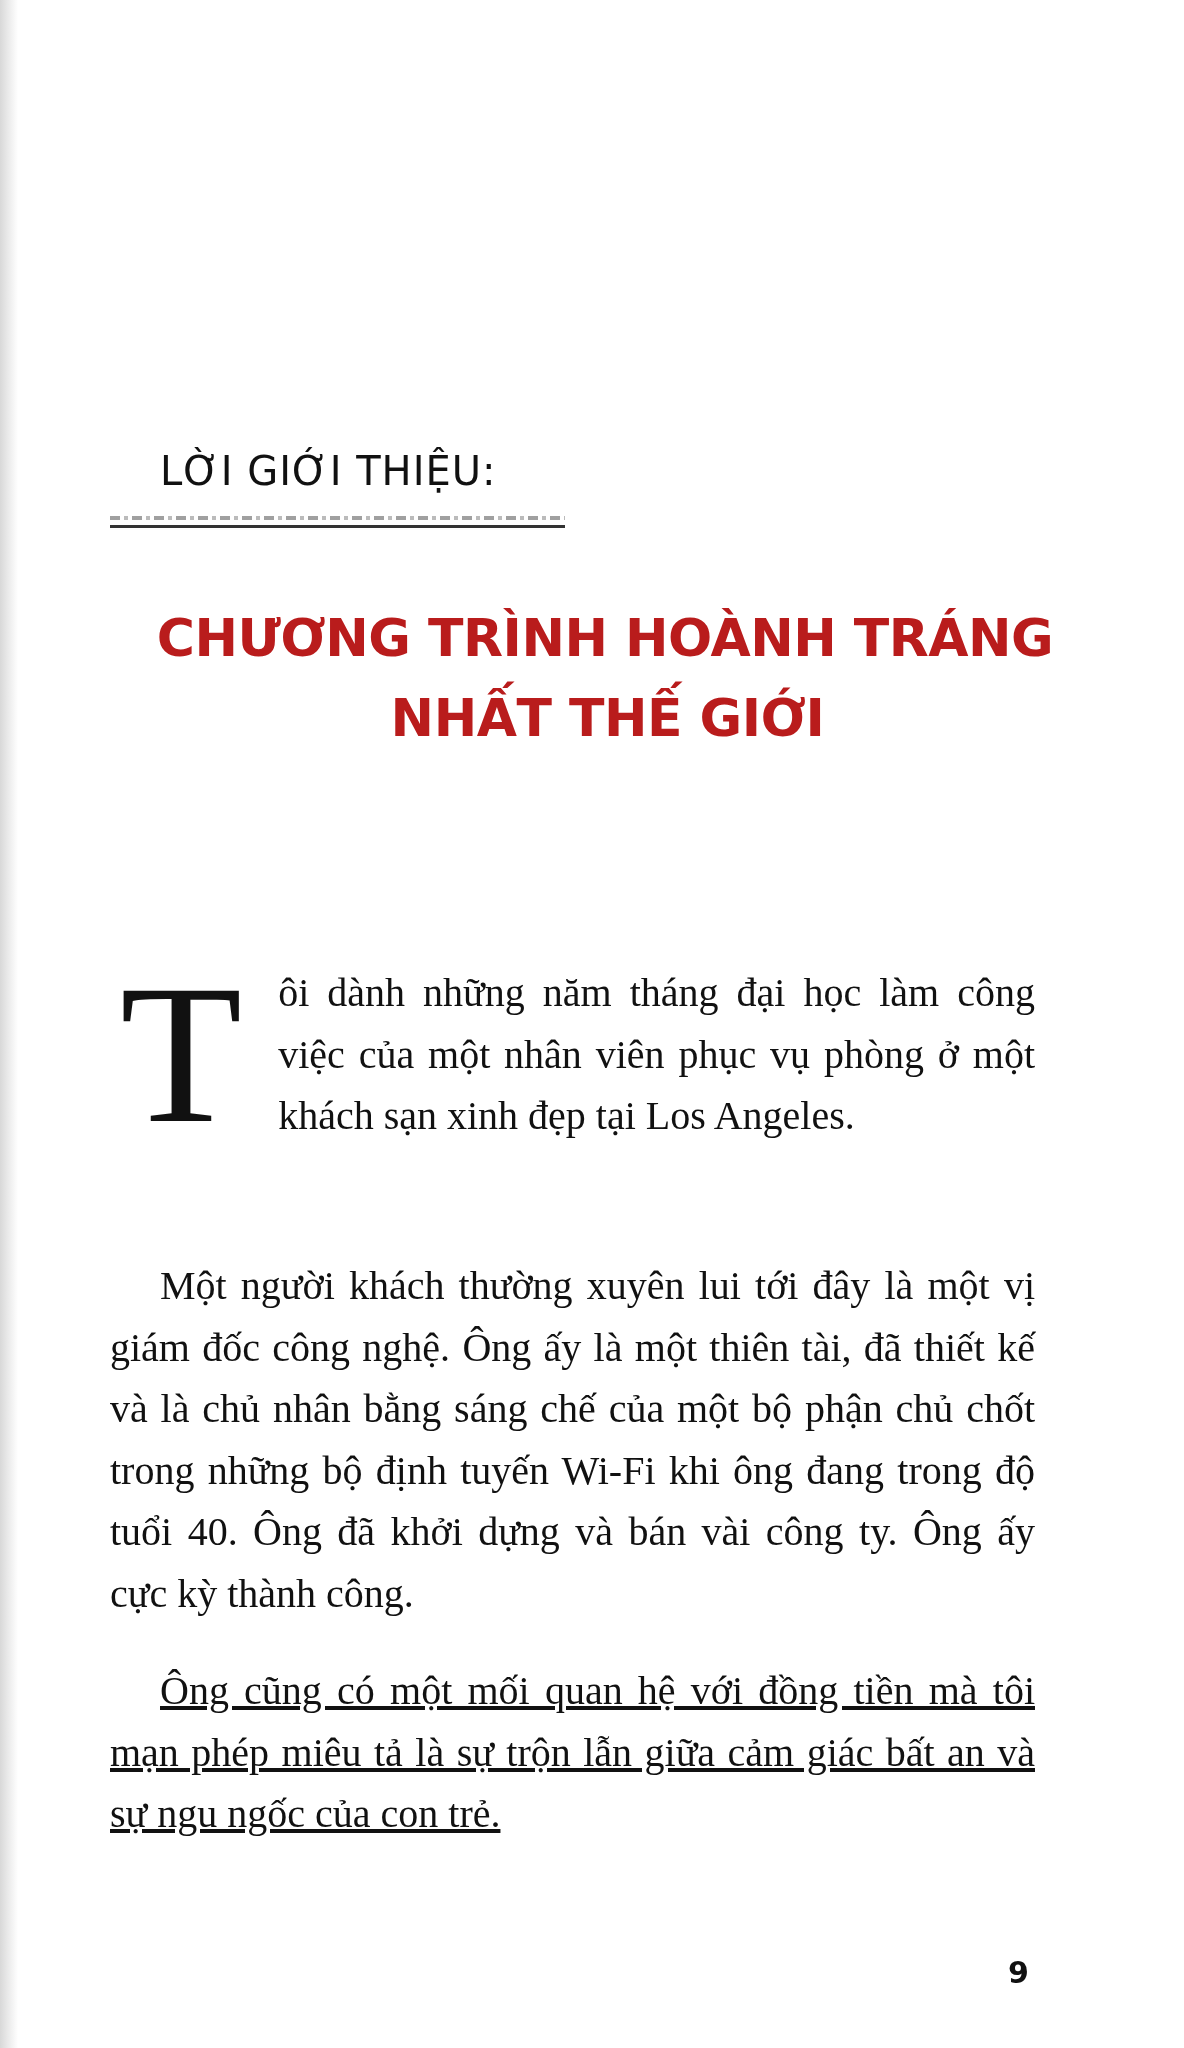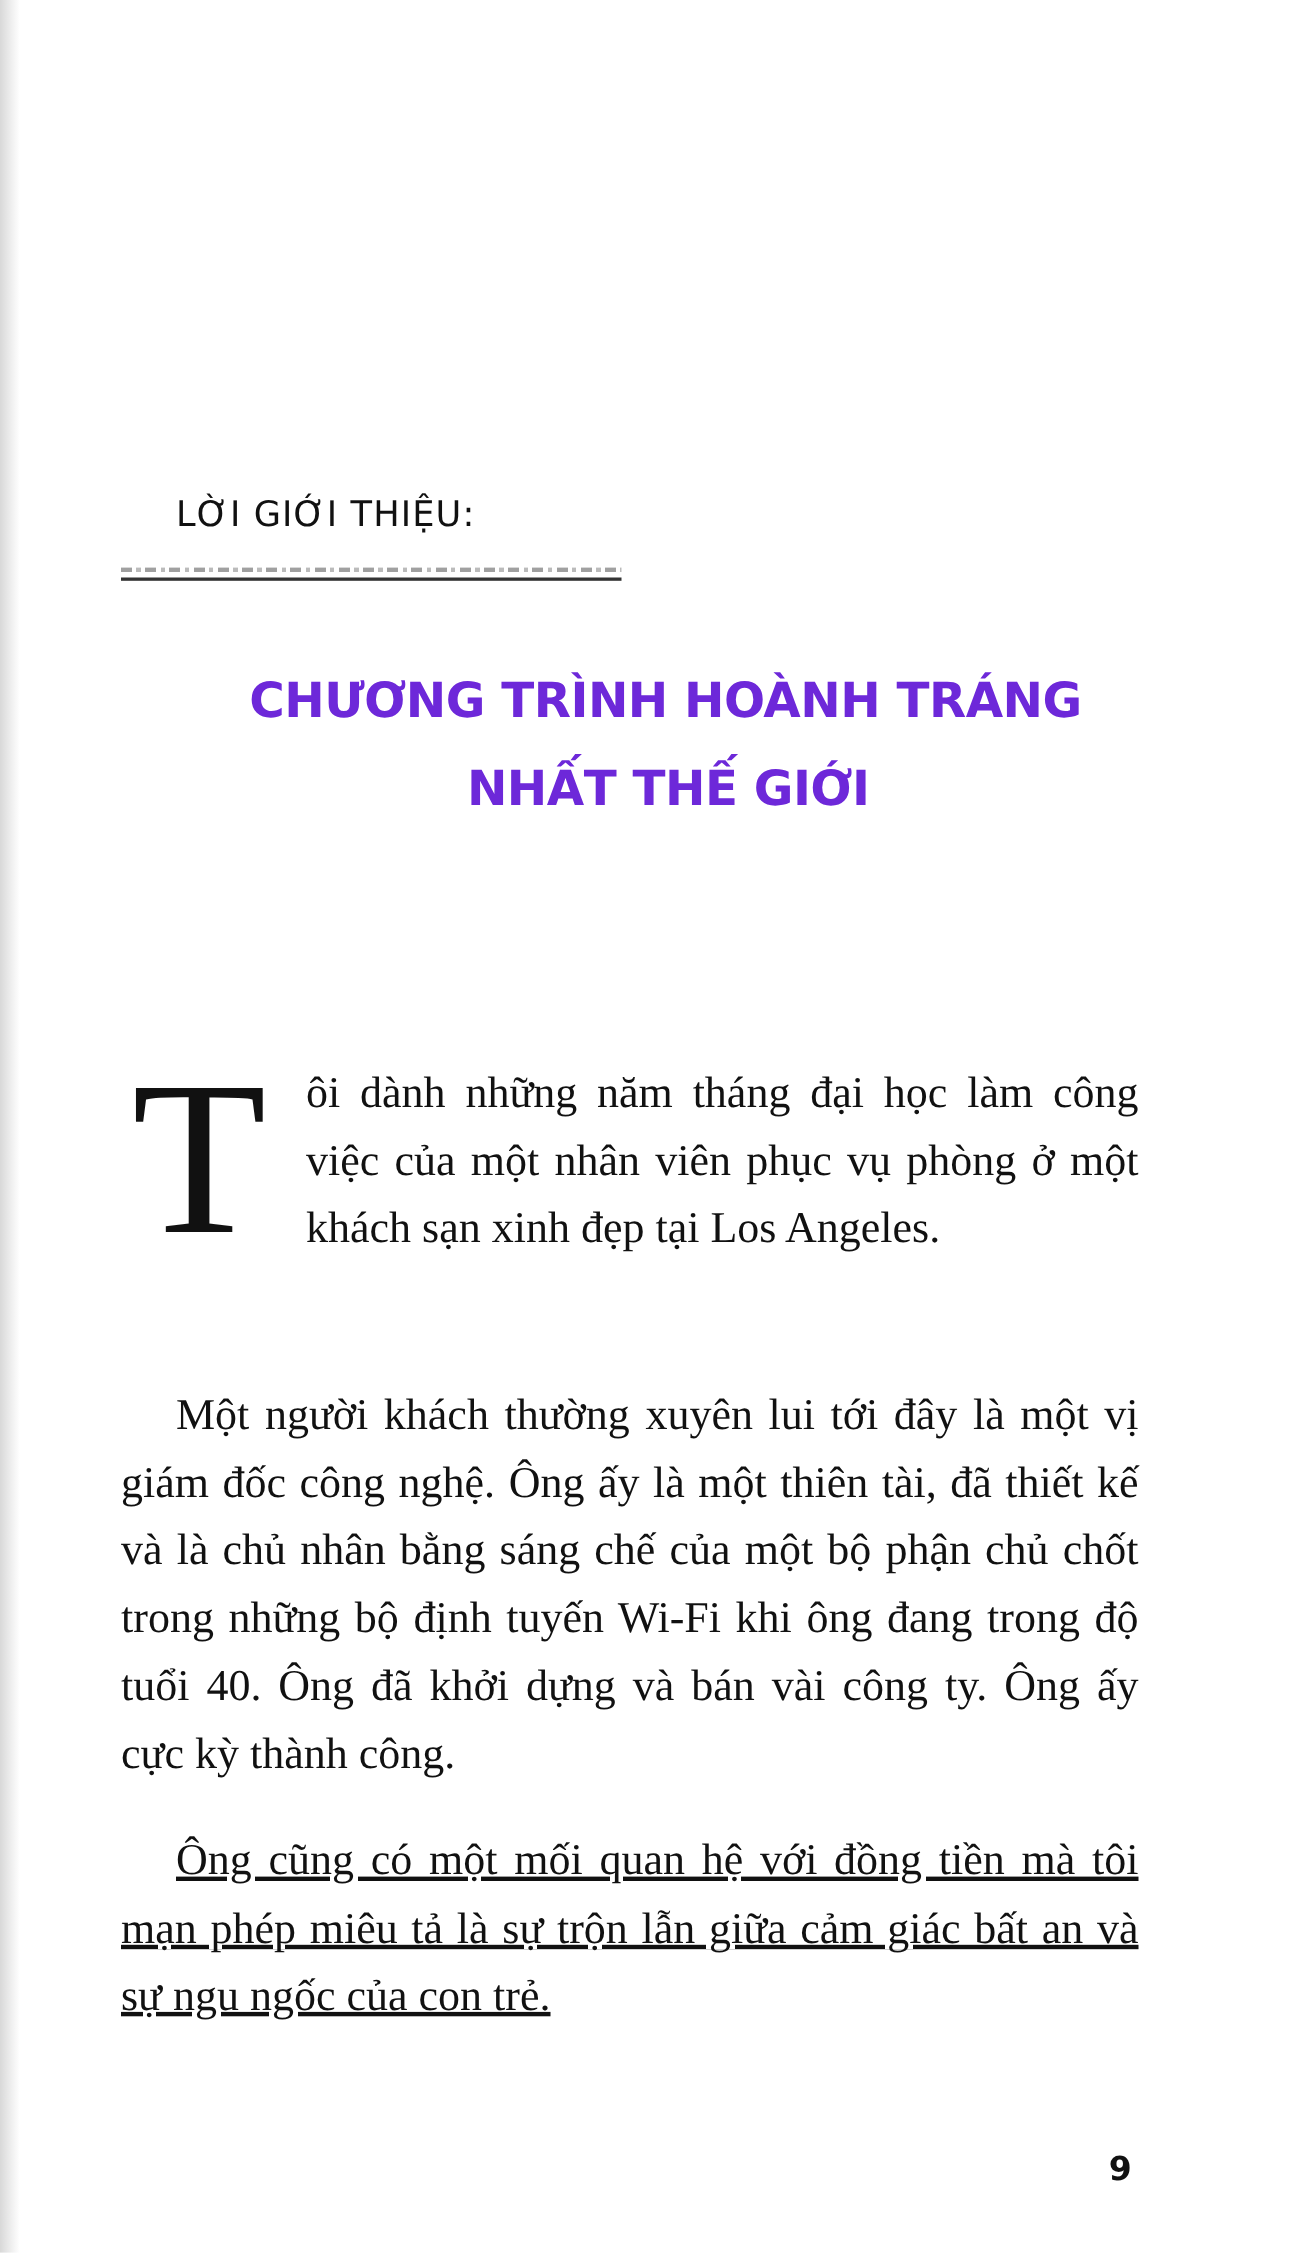--- a/index.html
+++ b/index.html
@@ -11,43 +11,43 @@
       overflow: hidden;
       color: #111111;
     }
     .gutter {
       position: absolute; left: 0; top: 0; bottom: 0; width: 18px;
       background: linear-gradient(to right, #d8d8d8 0%, #ececec 50%, #ffffff 100%);
     }
     .section-label {
       position: absolute; left: 160px; top: 448px;
       font-family: "DejaVu Sans", sans-serif;
-      font-size: 32px; letter-spacing: 1px;
+      font-size: 40px; letter-spacing: 1px;
       color: #111;
     }
     .rule {
       position: absolute; left: 110px; top: 516px; width: 455px; height: 14px;
     }
     .rule .dash {
       position: absolute; left: 0; top: 0; right: 0; height: 4px;
       background-image: repeating-linear-gradient(to right, #888 0 10px, transparent 10px 14px, #aaa 14px 18px, transparent 18px 22px);
       opacity: .8;
     }
     .rule .line {
       position: absolute; left: 0; right: 0; top: 9px; height: 3px; background: #333;
     }
     .title {
       position: absolute; left: 16px; right: 0; top: 598px;
       text-align: center;
       font-family: "DejaVu Sans", sans-serif;
       font-weight: bold;
-      font-size: 44px;
+      font-size: 52px;
       line-height: 80px;
       letter-spacing: -0.5px;
-      color: #6d28d9;
+      color: #b91c1c;
     }
     .title .l1 { display: block; padding-left: 10px; }
     .title .l2 { display: block; padding-left: 15px; }
     .body-text {
       position: absolute; left: 110px; width: 925px;
       font-family: "Liberation Serif", serif;
       font-size: 40px;
       line-height: 61.5px;
       text-align: justify;
       color: #111;

